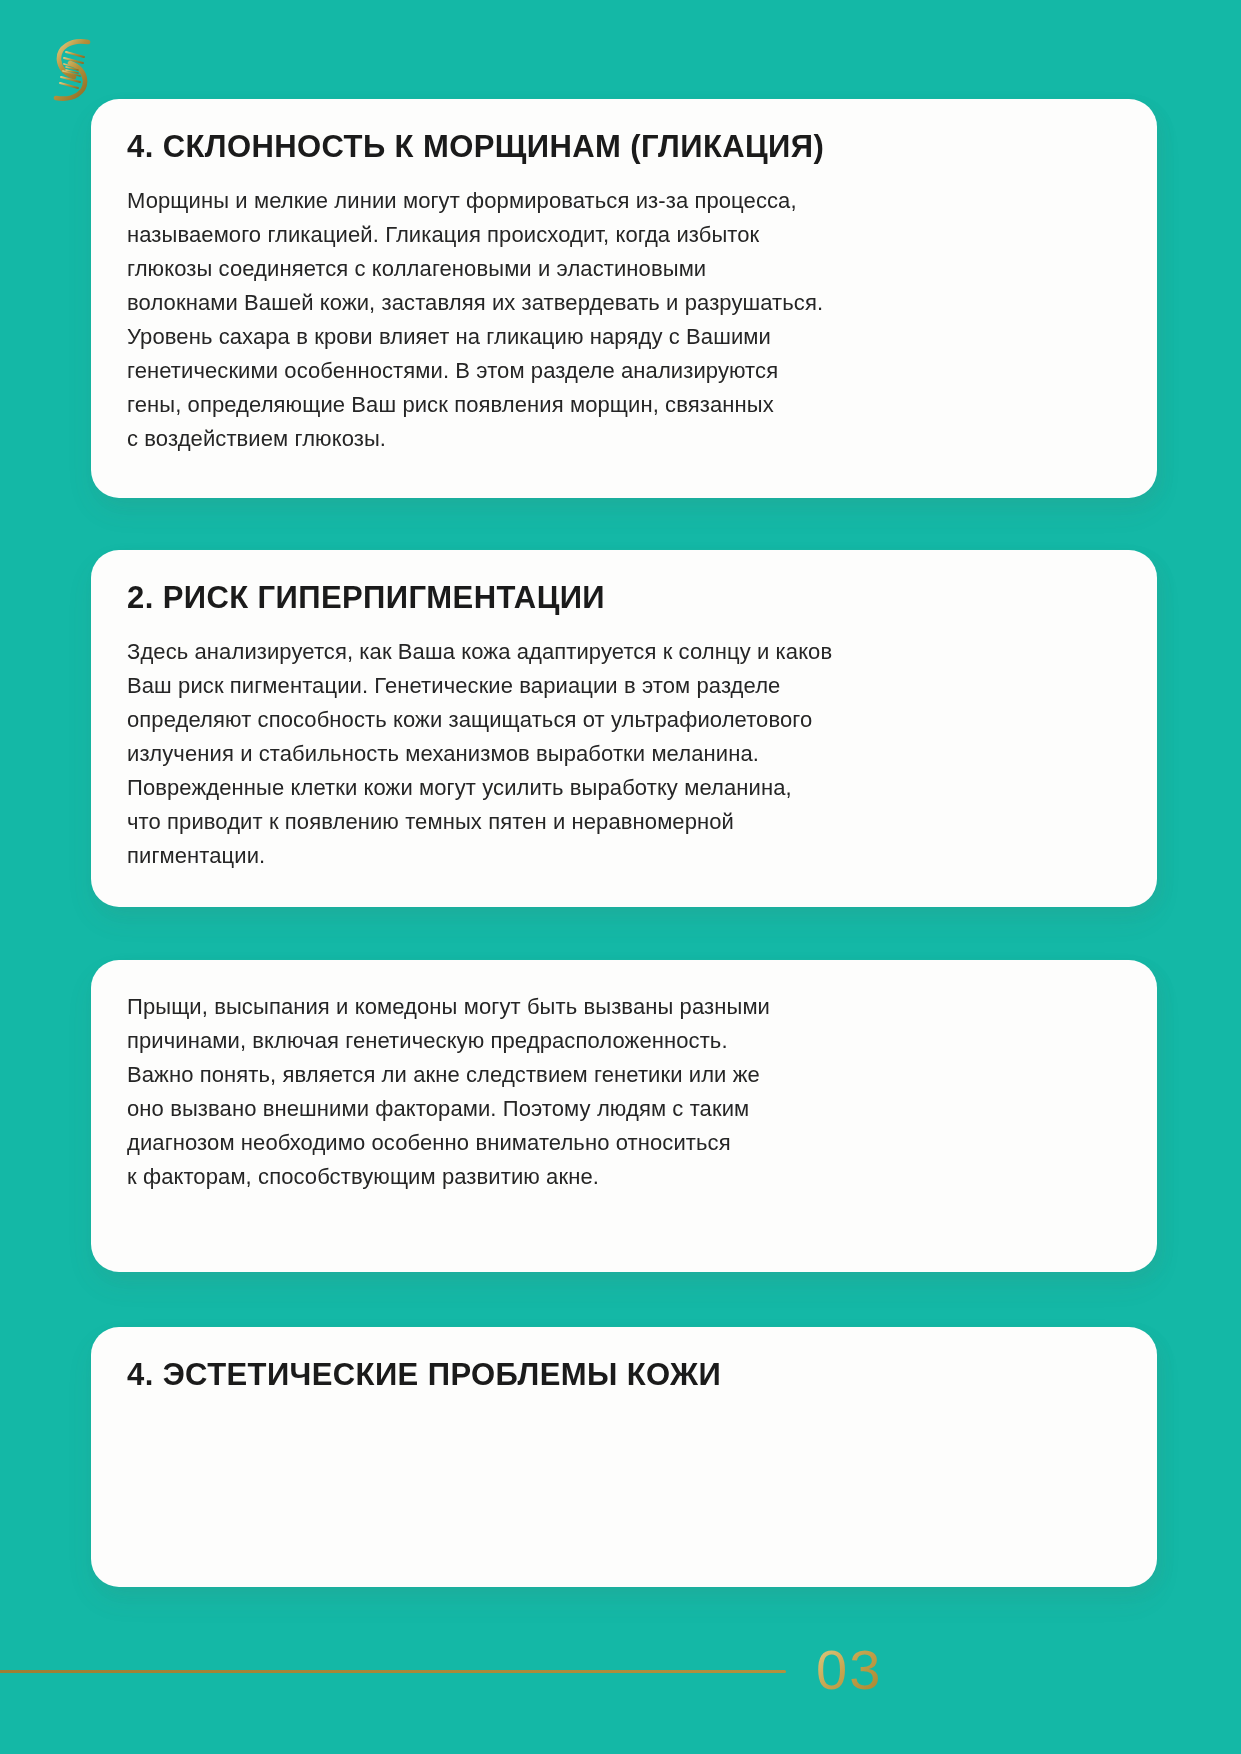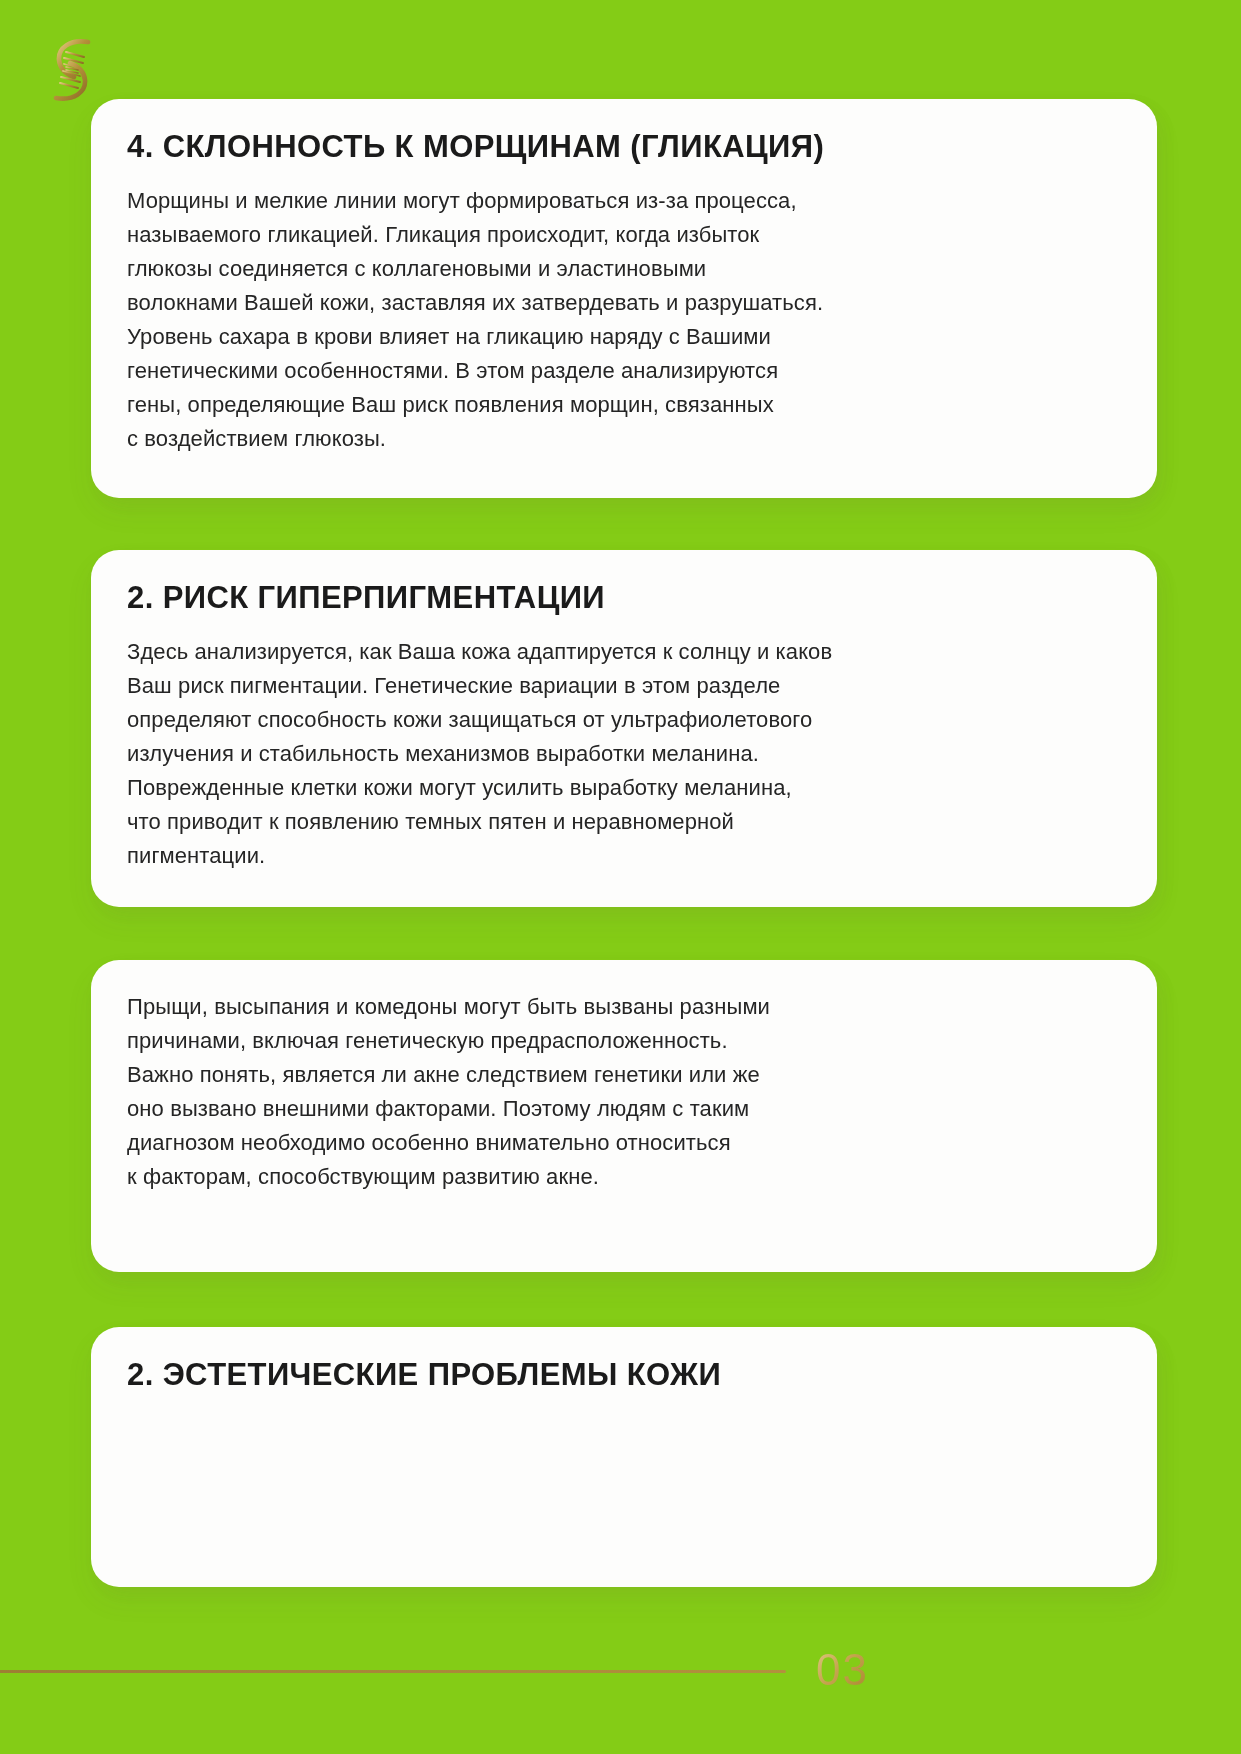--- a/index.html
+++ b/index.html
@@ -1,21 +1,21 @@
 <!DOCTYPE html>
 <html lang="ru"><head>
 <meta charset="utf-8">
 <style>
   * { margin: 0; padding: 0; box-sizing: border-box; }
   html, body { background: #e8e7e1; }
   .page {
     position: relative;
     width: 1241px;
     height: 1754px;
-    background: #84cc16;
+    background: #14b8a6;
     overflow: hidden;
     font-family: "Liberation Sans", sans-serif;
     margin: 0 auto;
   }
   .logo {
     position: absolute;
     left: 50px;
     top: 38px;
     width: 44px;
     height: 64px;
@@ -59,21 +59,21 @@
     top: 1670px;
     width: 786px;
     height: 3px;
     background: linear-gradient(90deg, #9d7f33, #b2913e);
     border-radius: 0 2px 2px 0;
   }
   .page-number {
     position: absolute;
     left: 816px;
     top: 1648px;
-    font-size: 44px;
+    font-size: 56px;
     line-height: 44px;
     font-weight: 300;
     letter-spacing: 2px;
     background: linear-gradient(135deg, #ddc87f 0%, #c5a44e 45%, #a8862f 100%);
     -webkit-background-clip: text;
     background-clip: text;
     color: transparent;
   }
 </style>
 </head>
@@ -133,21 +133,21 @@
     <section class="card card-3">
       <p class="card-body">Прыщи, высыпания и комедоны могут быть вызваны разными
 причинами, включая генетическую предрасположенность.
 Важно понять, является ли акне следствием генетики или же
 оно вызвано внешними факторами. Поэтому людям с таким
 диагнозом необходимо особенно внимательно относиться
 к факторам, способствующим развитию акне.</p>
     </section>
 
     <section class="card card-4">
-      <h2 class="card-title">2. ЭСТЕТИЧЕСКИЕ ПРОБЛЕМЫ КОЖИ</h2>
+      <h2 class="card-title">4. ЭСТЕТИЧЕСКИЕ ПРОБЛЕМЫ КОЖИ</h2>
     </section>
 
   </div>
 
   <div class="footer-divider"></div>
   <div class="page-number">03</div>
 
 </div>
 
 </body></html>

